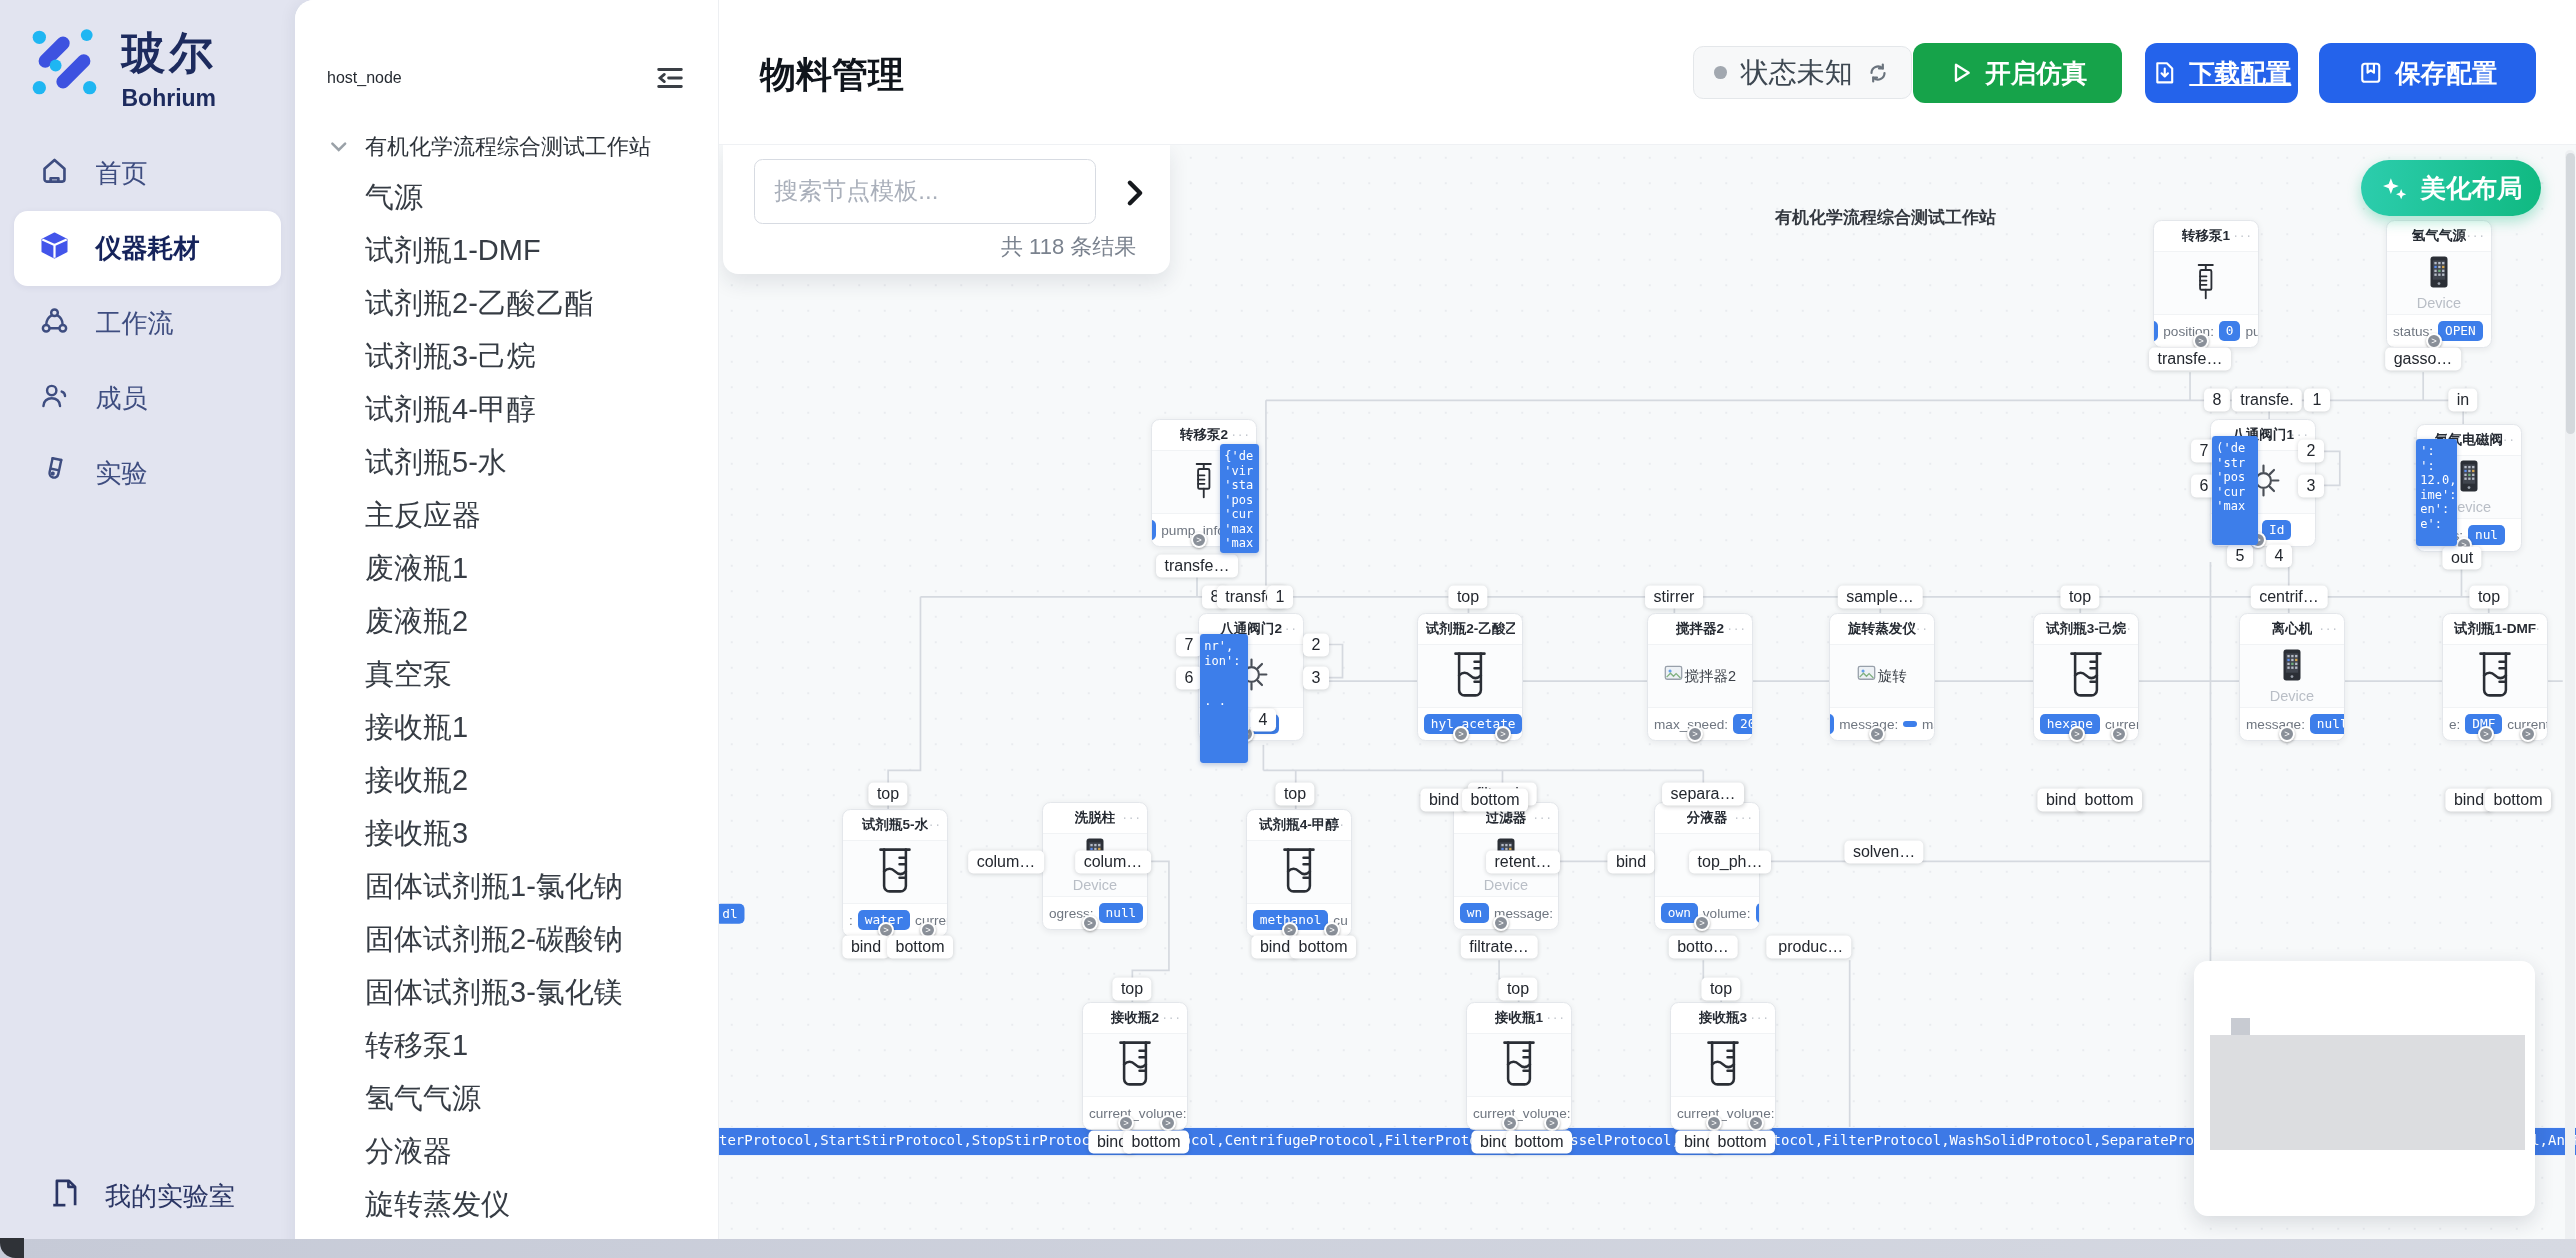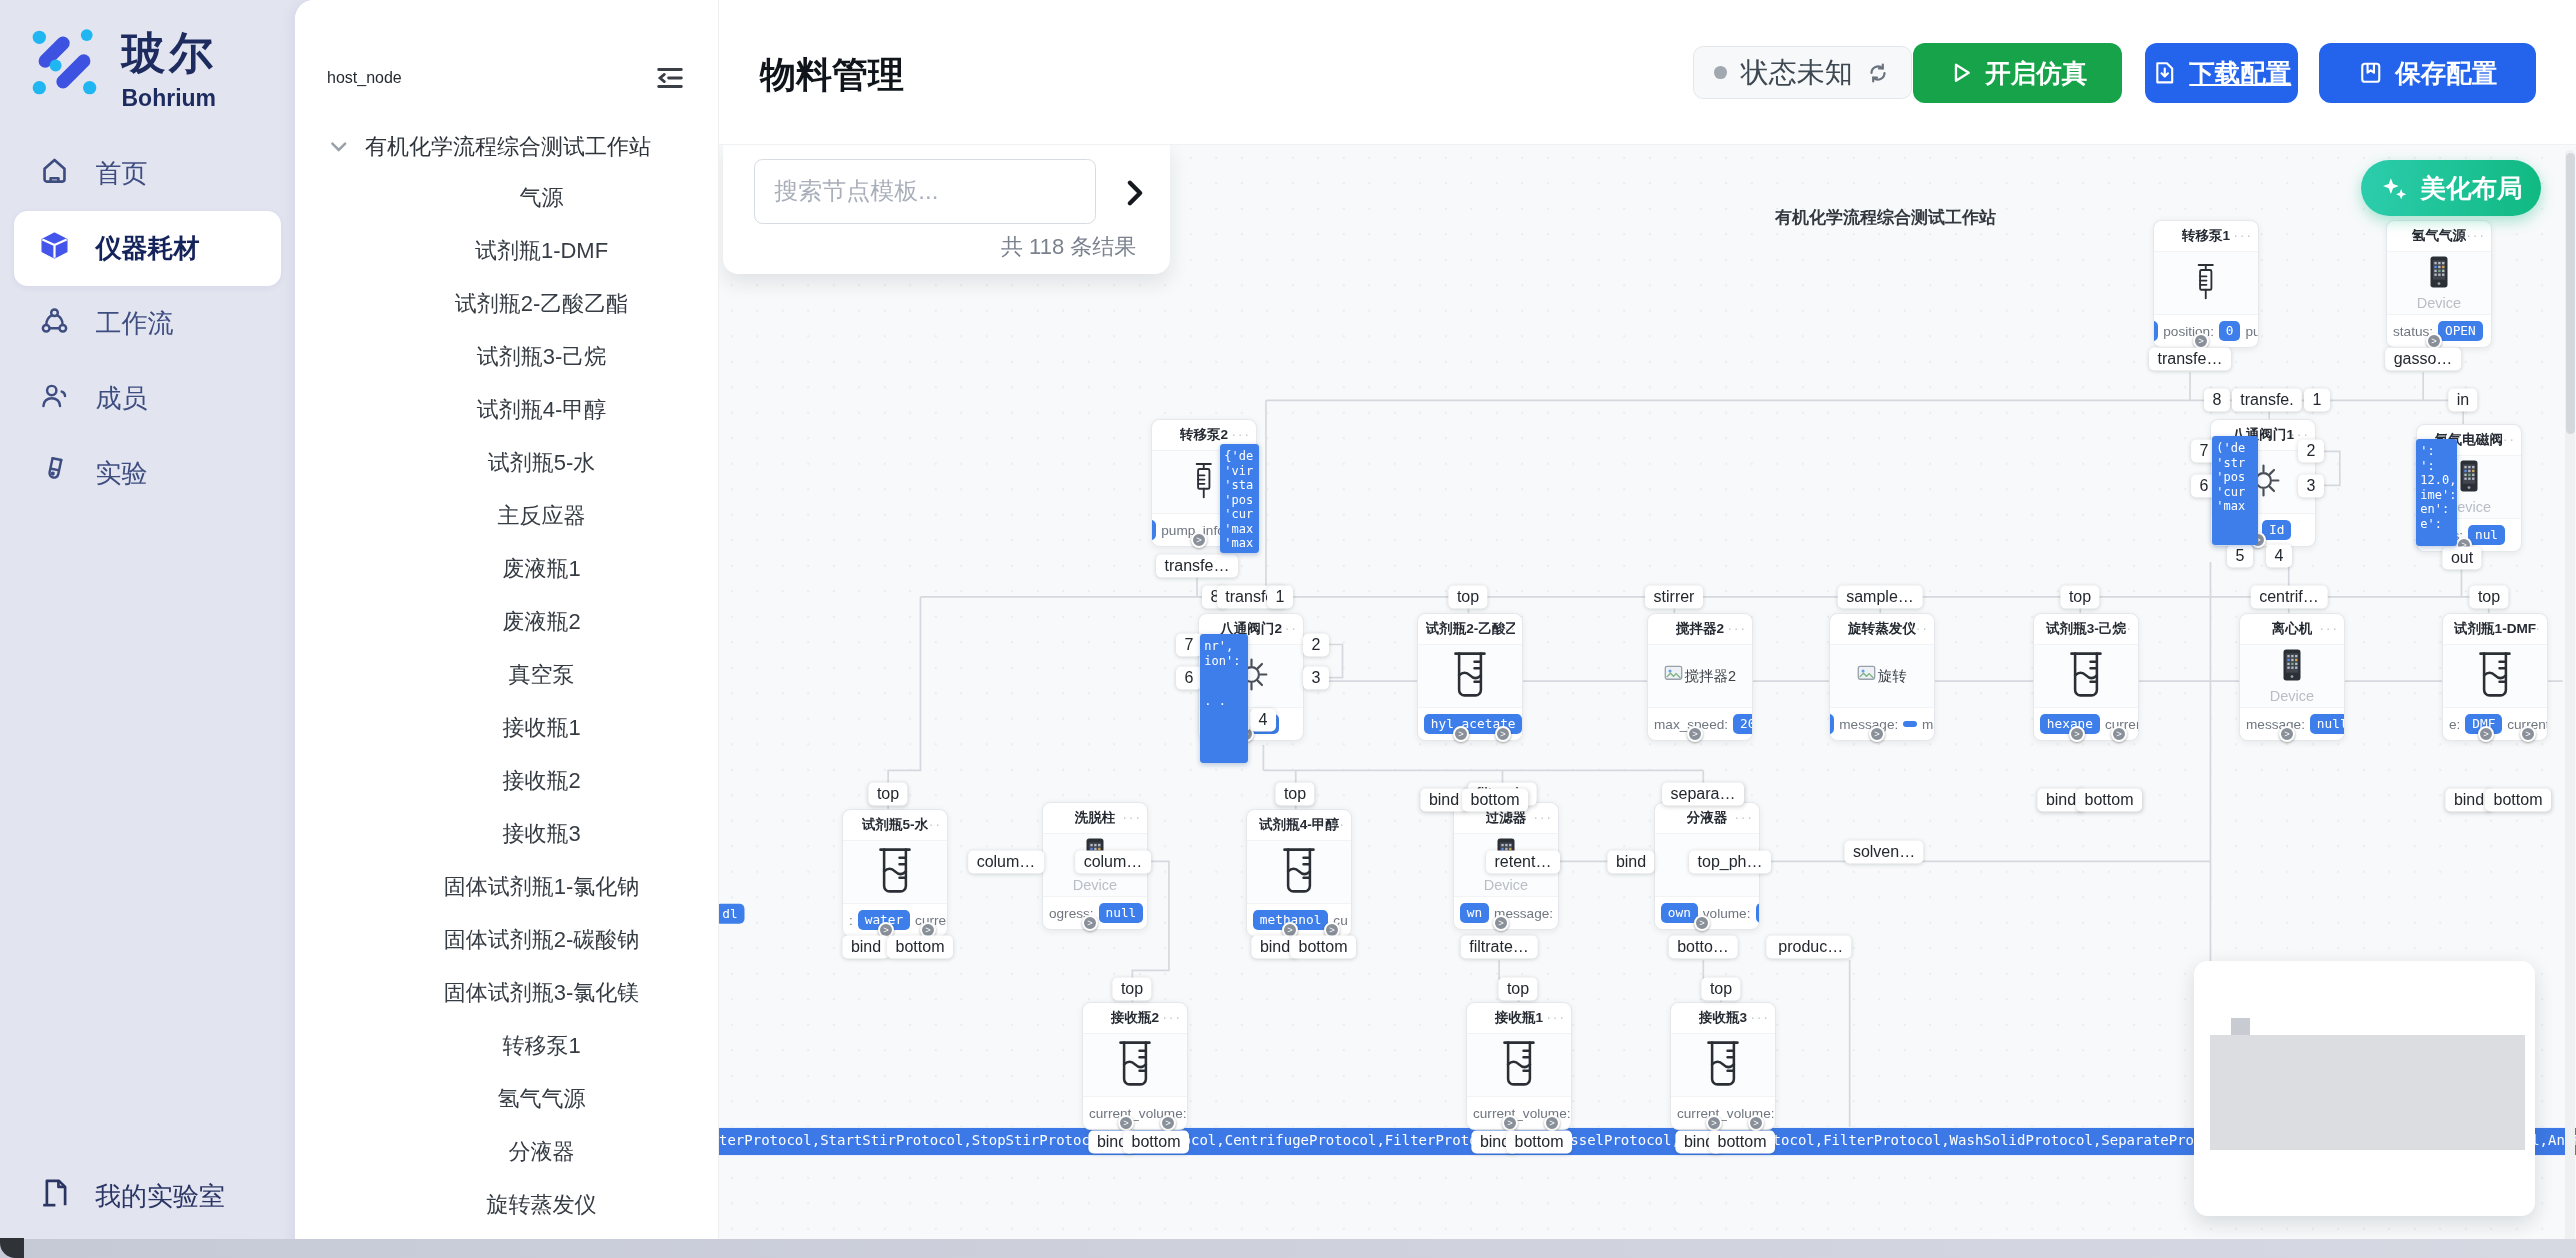--- a/index.html
+++ b/index.html
@@ -10,35 +10,35 @@
   
   .sidebar { position:absolute; left:0; top:0; width:295px; height:1258px; background:#E2E4F0; }
   .logo { position:absolute; left:25.5px; top:24px; display:flex; gap:19px; align-items:flex-start; }
   .logo-mark { width:77px; height:77px; }
   .logo-zh { font-size:44px; font-weight:bold; color:#1D2B5E; letter-spacing:3.4px; }
   .logo-en { font-size:23px; font-weight:bold; color:#1D2B5E; margin-top:1.7px; }
   .nav { position:absolute; left:0; top:136px; width:295px; }
   .nav-item { position:relative; height:75px; margin:0 13.6px; display:flex; align-items:center; gap:25.5px; padding-left:25.5px; border-radius:13.6px; color:#3E4D80; font-size:26px; cursor:pointer; }
   .nav-item svg { width:31px; height:31px; flex:0 0 31px; }
   .nav-item.active { background:#FFFFFF; color:#15235B; font-weight:bold; box-shadow:0 1.7px 6.8px rgba(30,40,90,.06); }
-  .side-footer { position:absolute; left:39px; bottom:41px; display:flex; align-items:center; gap:22px; color:#2A3564; font-size:26px; cursor:pointer; }
+  .side-footer { position:absolute; left:49px; bottom:41px; display:flex; align-items:center; gap:22px; color:#2A3564; font-size:26px; cursor:pointer; }
   .side-footer svg { width:34px; height:34px; }
 
   
   .content { position:absolute; left:295px; top:0; width:2281px; height:1258px; background:#fff; border-radius:19px 0 0 0; overflow:hidden; box-shadow:-3.4px 0 13.6px rgba(20,30,60,.05); }
 
   
   .tree-panel { position:absolute; left:0; top:0; width:424px; height:1258px; border-right:0.9px solid #EDEFF2; background:#fff; overflow:hidden; }
   .tree-head { display:flex; justify-content:space-between; align-items:center; margin:61px 31px 0 32px; }
   .tree-title { font-size:16px; color:#252A31; }
   .tree-collapse { width:34px; height:34px; cursor:pointer; }
   .tree-root { display:flex; align-items:center; gap:13.6px; margin:37px 0 8.5px 31px; font-size:22px; color:#2F353C; cursor:pointer; }
   .tree-root svg { width:25.5px; height:25.5px; }
   .tree-items { margin-top:5.1px; }
-  .tree-item { height:53px; line-height:53px; padding-left:70px; font-size:22px; color:#363C44; white-space:nowrap; cursor:pointer;text-align:center; }
+  .tree-item { height:53px; line-height:53px; padding-left:70px; font-size:29px; color:#363C44; white-space:nowrap; cursor:pointer; }
 
   
   .main { position:absolute; left:424px; top:0; width:1858px; height:1258px; }
   .main-header { position:absolute; left:0; top:0; width:1858px; height:145px; background:#fff; border-bottom:0.9px solid #EFF1F4; z-index:30; }
   .page-title { position:absolute; left:41px; top:51px; font-size:36px; font-weight:bold; color:#10151C; }
   .status-pill { position:absolute; left:974px; top:46px; height:53px; display:flex; align-items:center; gap:13.6px; padding:0 20.4px; background:#F7F8F9; border:1.7px solid #E4E7EA; border-radius:10.2px; font-size:28px; color:#3E4852; cursor:pointer; }
   .status-dot { width:12.8px; height:12.8px; border-radius:50%; background:#A2A8B0; }
   .status-pill svg { width:24px; height:24px; }
   .hbtn { position:absolute; top:43px; height:60px; display:flex; align-items:center; justify-content:center; gap:12px; border:none; border-radius:12px; color:#fff; font-size:25.5px; font-weight:bold; font-family:inherit; cursor:pointer; }
   .hbtn svg { width:25.5px; height:25.5px; }

